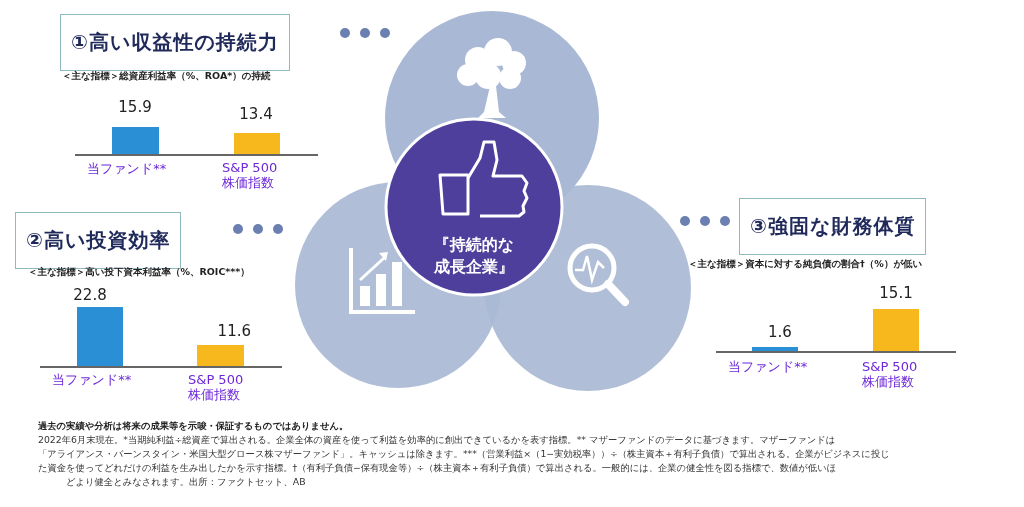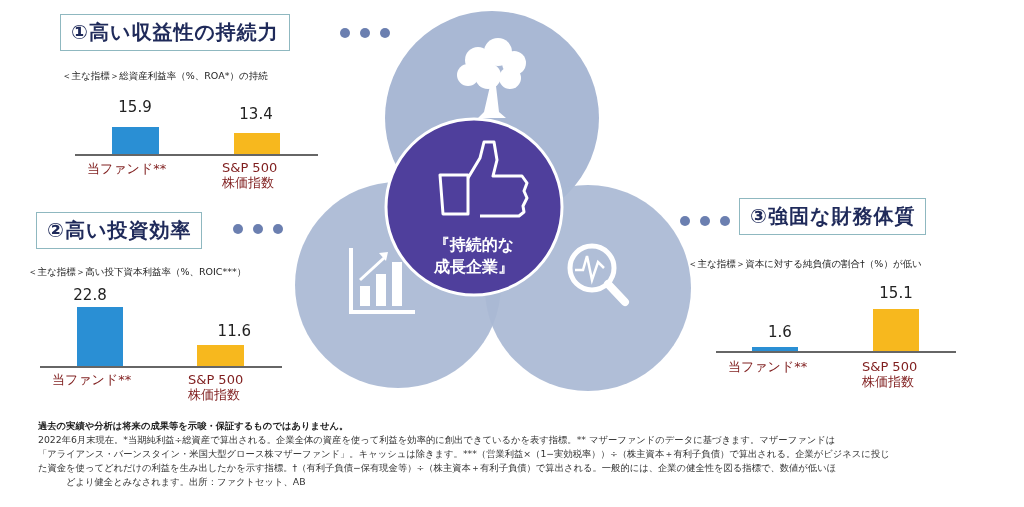--- a/index.html
+++ b/index.html
@@ -1,25 +1,25 @@
 <!DOCTYPE html>
 <html><head>
 <meta charset="utf-8">
 <style>
 *{margin:0;padding:0;box-sizing:border-box;}
 body{width:1024px;height:507px;background:#fff;position:relative;overflow:hidden;font-family:"DejaVu Sans","Liberation Sans",sans-serif;color:#222;}
 .abs{position:absolute;}
-.titlebox{position:absolute;border:1.5px solid #8fb8c0;background:#fff;color:#1f2a5a;font-weight:bold;font-size:20px;padding:4px 10px;white-space:nowrap;letter-spacing:1px;}
+.titlebox{position:absolute;border:1.5px solid #8fb8c0;background:#fff;color:#1f2a5a;font-weight:bold;font-size:20px;padding:14px 10px;white-space:nowrap;letter-spacing:1px;}
 .dots{position:absolute;display:flex;gap:10px;}
 .dot{width:10px;height:10px;border-radius:50%;background:#6b7fb0;}
-.sub{position:absolute;font-size:9.5px;color:#222;white-space:nowrap;font-weight:normal;}
+.sub{position:absolute;font-size:9.5px;color:#222;white-space:nowrap;font-weight:bold;}
 .axis{position:absolute;height:1.5px;background:#666;}
 .bar{position:absolute;}
 .val{position:absolute;font-size:15px;color:#222;text-align:center;width:60px;}
-.lbl{position:absolute;font-size:13px;color:#7f1d1d;text-align:center;line-height:14px;white-space:nowrap;}
+.lbl{position:absolute;font-size:13px;color:#6d28d9;text-align:center;line-height:14px;white-space:nowrap;}
 .note{position:absolute;left:38px;font-size:9.3px;line-height:13.5px;color:#333;white-space:nowrap;}
 .note.b{font-weight:bold;color:#222;}
 </style>
 </head>
 <body>
 
 <svg class="abs" style="left:0;top:0;" width="1024" height="420">
   <circle cx="492" cy="118" r="107" fill="#a9b8d4"></circle>
   <circle cx="398" cy="285" r="103" fill="#a9b8d4" fill-opacity="0.92"></circle>
   <circle cx="588" cy="288" r="103" fill="#a9b8d4" fill-opacity="0.92"></circle>
@@ -68,21 +68,21 @@
 <div class="sub" style="left:62px;top:70px;">＜主な指標＞総資産利益率（%、ROA*）の持続</div>
 <div class="val" style="left:105px;top:98px;">15.9</div>
 <div class="val" style="left:226px;top:105px;">13.4</div>
 <div class="bar" style="left:112px;top:127px;width:47px;height:27px;background:#2a8fd4;"></div>
 <div class="bar" style="left:234px;top:133px;width:46px;height:21px;background:#f7b81e;"></div>
 <div class="axis" style="left:75px;top:154px;width:243px;"></div>
 <div class="lbl" style="left:87px;top:162px;">当ファンド**</div>
 <div class="lbl" style="left:222px;top:161px;">S&amp;P 500</div>
 <div class="lbl" style="left:222px;top:176px;">株価指数</div>
 
-<div class="titlebox" style="left:36px;top:212px;">②高い投資効率</div>
+<div class="titlebox" style="left:15px;top:212px;">②高い投資効率</div>
 <div class="dots" style="left:233px;top:224px;">
     <div class="dot"></div>
     <div class="dot"></div>
     <div class="dot"></div>
   </div>
 <div class="sub" style="left:28px;top:266px;">＜主な指標＞高い投下資本利益率（%、ROIC***）</div>
 <div class="val" style="left:60px;top:286px;">22.8</div>
 <div class="val" style="left:191px;top:322px;text-align:right;">11.6</div>
 <div class="bar" style="left:77px;top:307px;width:46px;height:60px;background:#2a8fd4;"></div>
 <div class="bar" style="left:197px;top:345px;width:47px;height:22px;background:#f7b81e;"></div>

